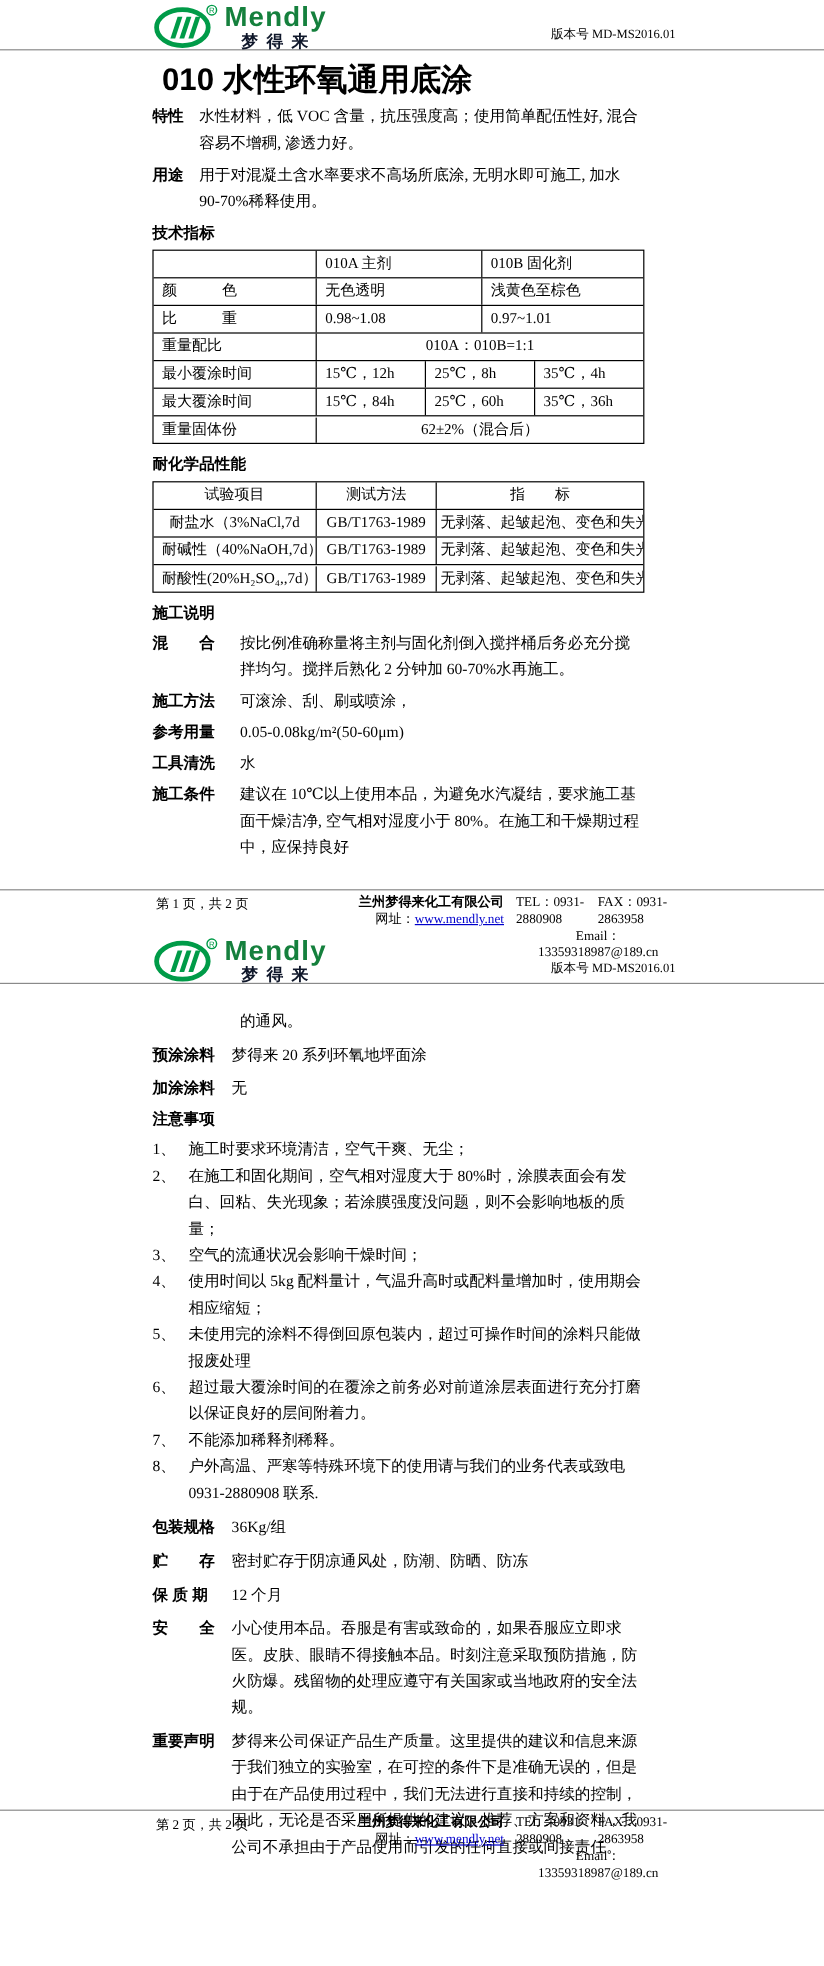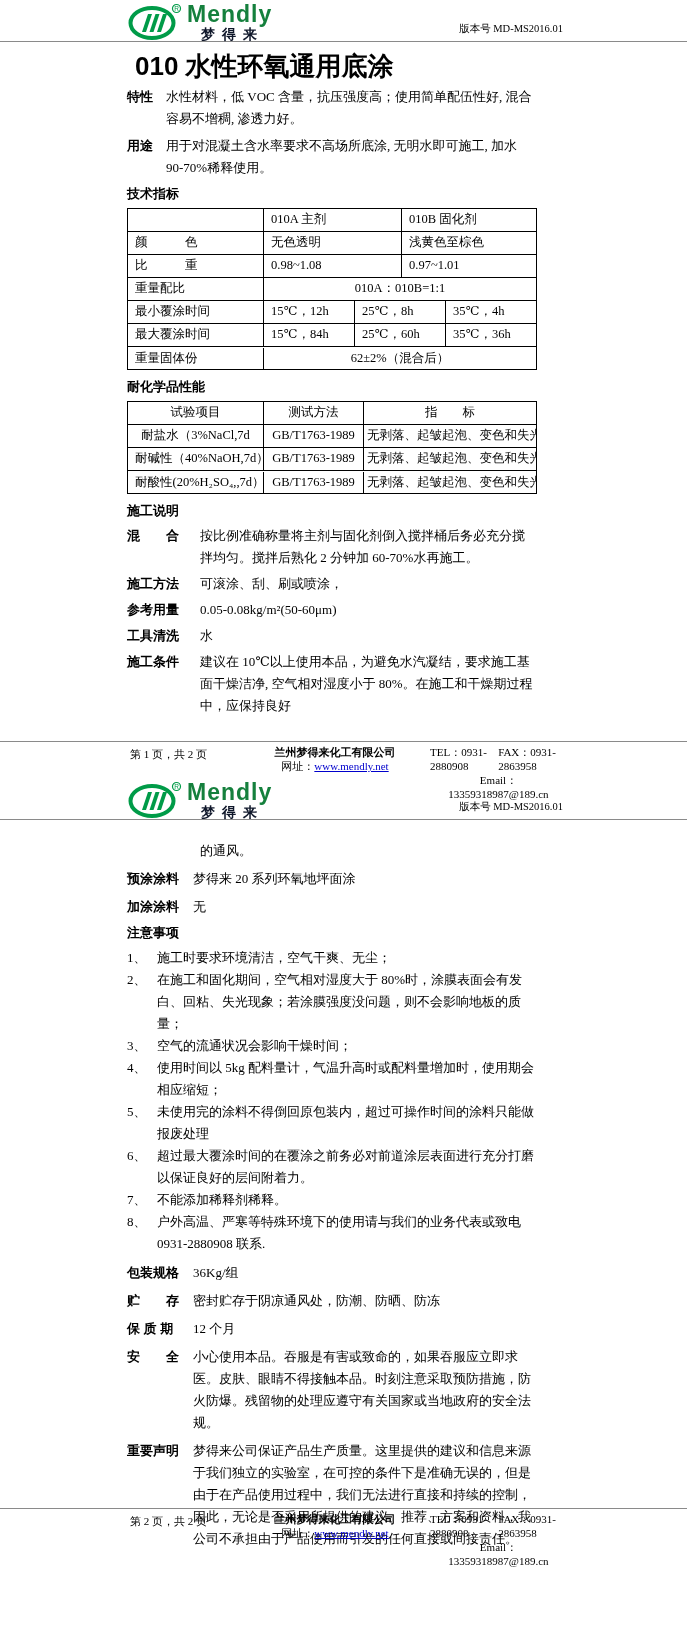--- a/index.html
+++ b/index.html
@@ -58,21 +58,21 @@
   .note{display:flex;line-height:22px;}
   .note .num{width:30px;flex:none;}
   .note .txt{flex:1;}
 
   
   .pfoot{position:absolute;left:0;right:0;border-top:1px solid #8a8a8a;padding-top:3px;font-size:11px;}
   #page1 .pfoot{top:741px;}
   #page2 .pfoot{top:730px;}
   .pfoot-inner{display:flex;padding:0 120px 0 130px;line-height:14px;}
   .f-page{width:120px;flex:none;padding-top:2px;}
-  .f-mid{width:170px;flex:none;text-align:center;}
+  .f-mid{width:170px;flex:none;text-align:right;}
   .f-mid .company{font-weight:bold;}
   .f-right{flex:1;padding-left:10px;}
   .telfax{display:flex;justify-content:space-between;}
   .f-email{text-align:center;}
   a.link{color:#0000cc;text-decoration:underline;cursor:pointer;}
 </style>
 </head>
 <body>
 
 <div class="page" id="page1">

